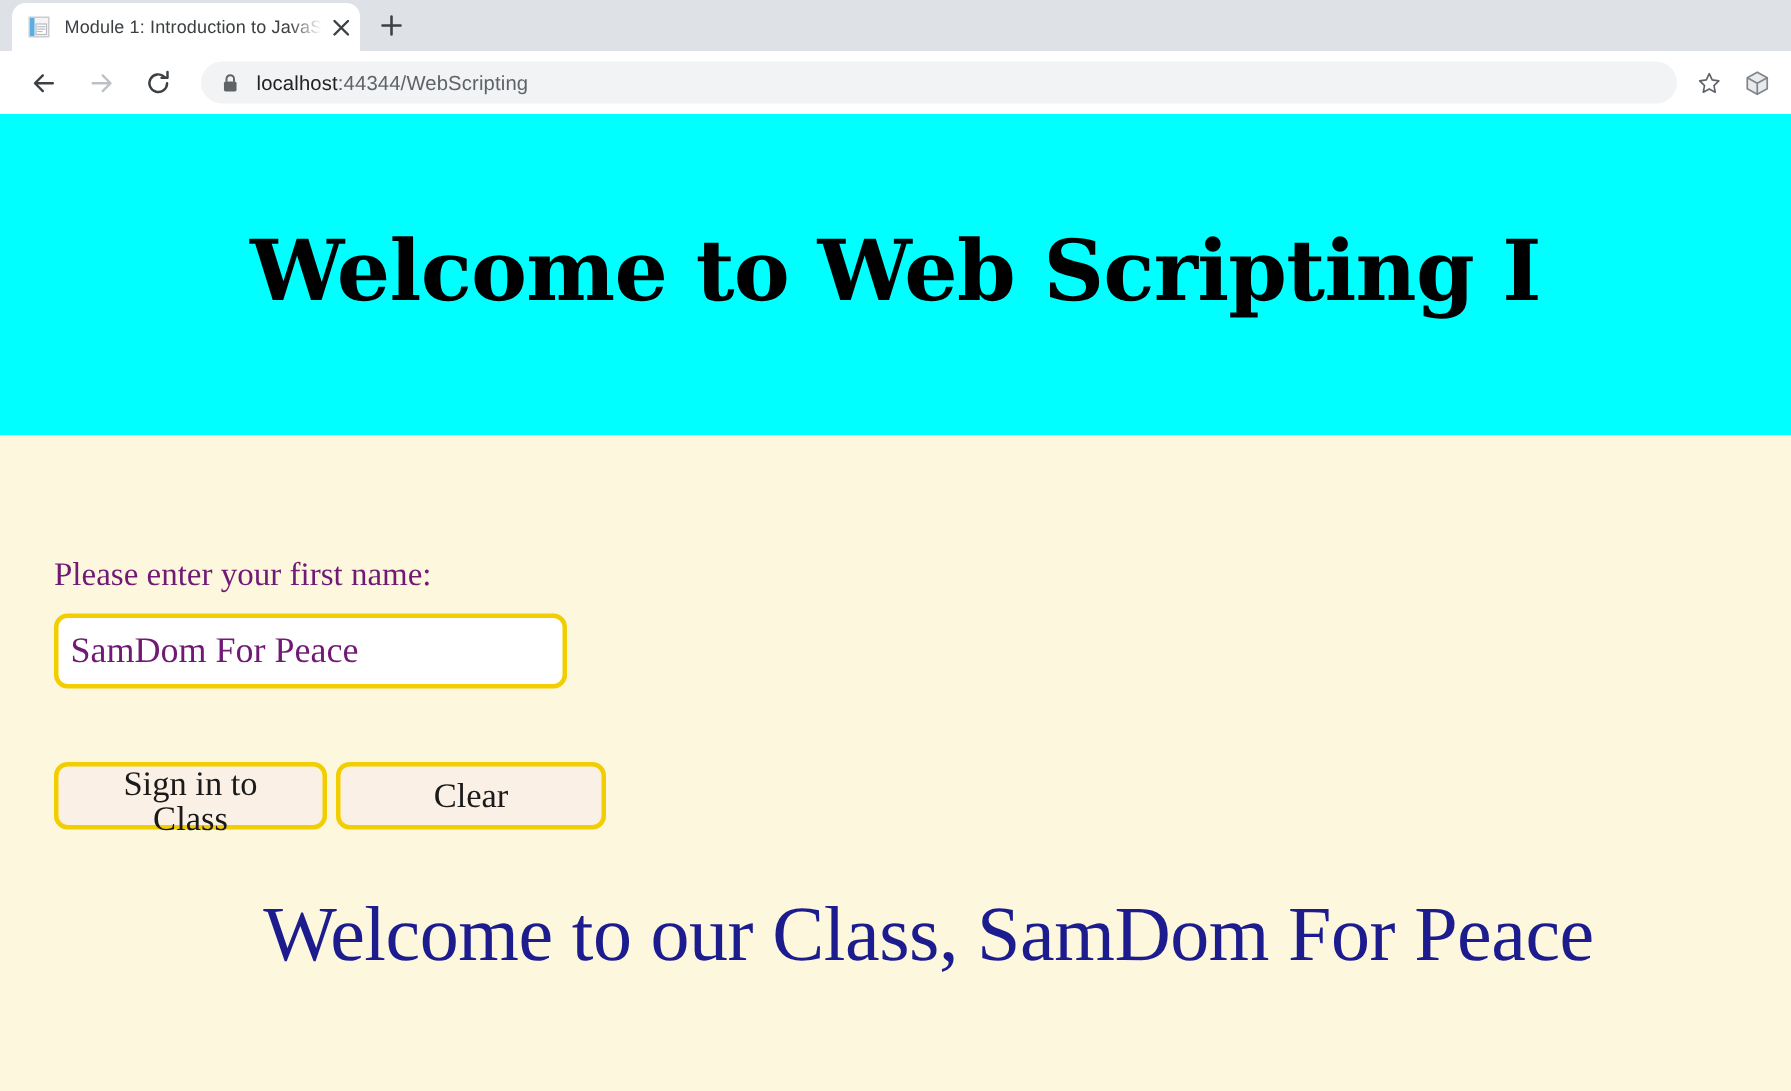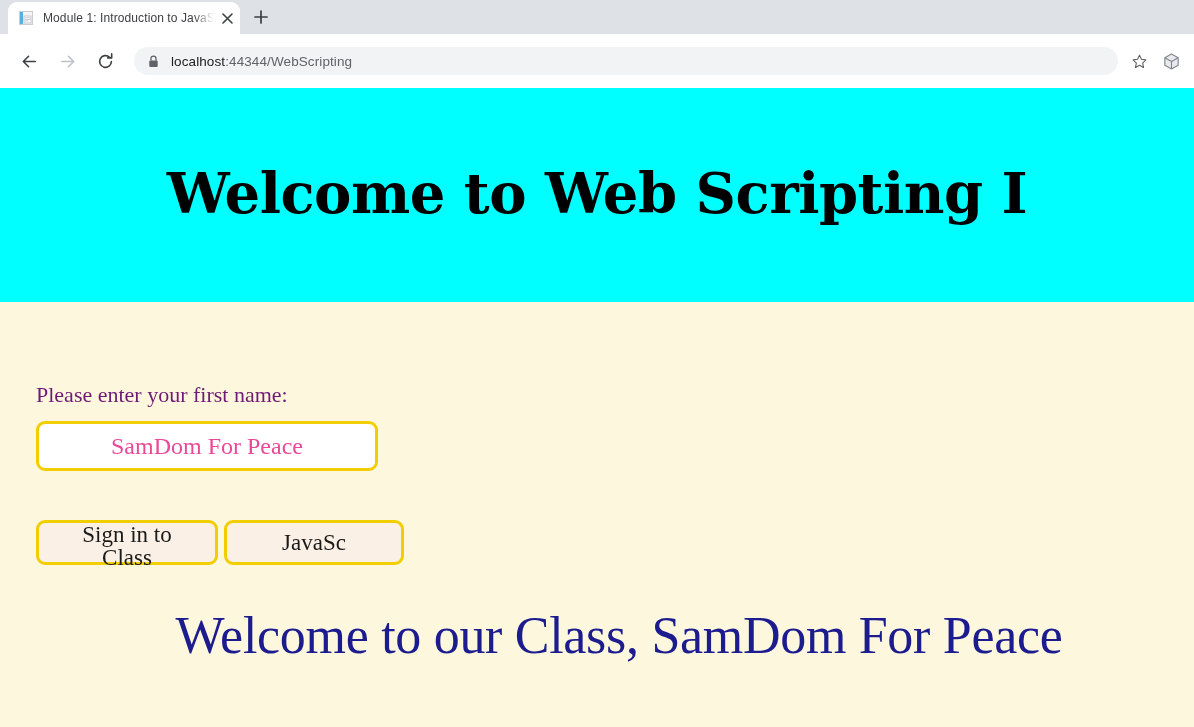--- a/index.html
+++ b/index.html
@@ -81,21 +81,21 @@
     height: 28px;
     margin-left: 7px;
     margin-bottom: 3px;
     display: flex;
     align-items: center;
     justify-content: center;
     border-radius: 50%;
   }
 
   .toolbar {
-    height: 54px;
+    height: 42px;
     background: #ffffff;
     display: flex;
     align-items: center;
     flex: none;
     padding: 0 8px;
     box-sizing: border-box;
   }
 
   .nav-btn {
     width: 30px;
@@ -196,22 +196,21 @@
     display: block;
     margin-top: 14px;
     width: 342px;
     height: 50px;
     box-sizing: border-box;
     border: 3px solid #f2cd00;
     border-radius: 9px;
     background: #ffffff;
     font-family: "Liberation Serif", "DejaVu Serif", serif;
     font-size: 24px;
-    color: #ec4899;
-    text-align: center;
+    color: #701a75;
     padding: 16px 8px;
     outline: none;
   }
 
   .button-row {
     margin-top: 49px;
     display: flex;
     align-items: flex-end;
     gap: 6px;
   }
@@ -323,20 +322,20 @@
       <h1>Welcome to Web Scripting I</h1>
     </div>
 
     <div class="page-body">
       <div class="field-label">Please enter your first name:</div>
 
       <input class="name-input" type="text" value="SamDom For Peace" style="">
 
       <div class="button-row">
         <button class="form-button btn-signin">Sign in to Class</button>
-        <button class="form-button btn-clear">JavaSc</button>
+        <button class="form-button btn-clear">Clear</button>
       </div>
 
       <p class="welcome-message">Welcome to our Class, SamDom For Peace</p>
     </div>
 
   </div>
 </div>
 
 </body></html>

